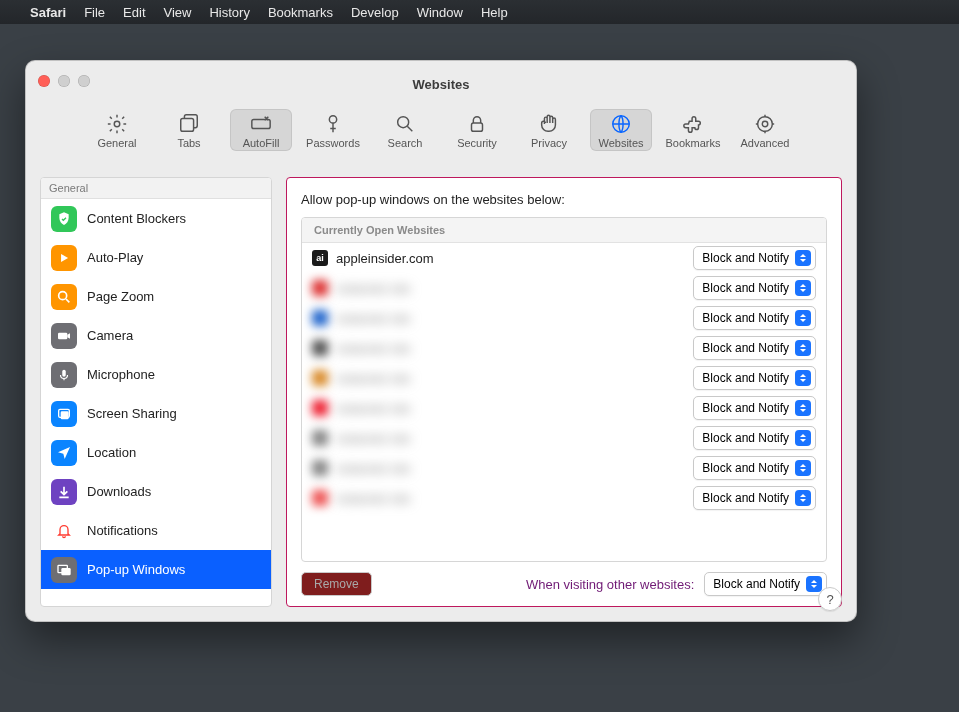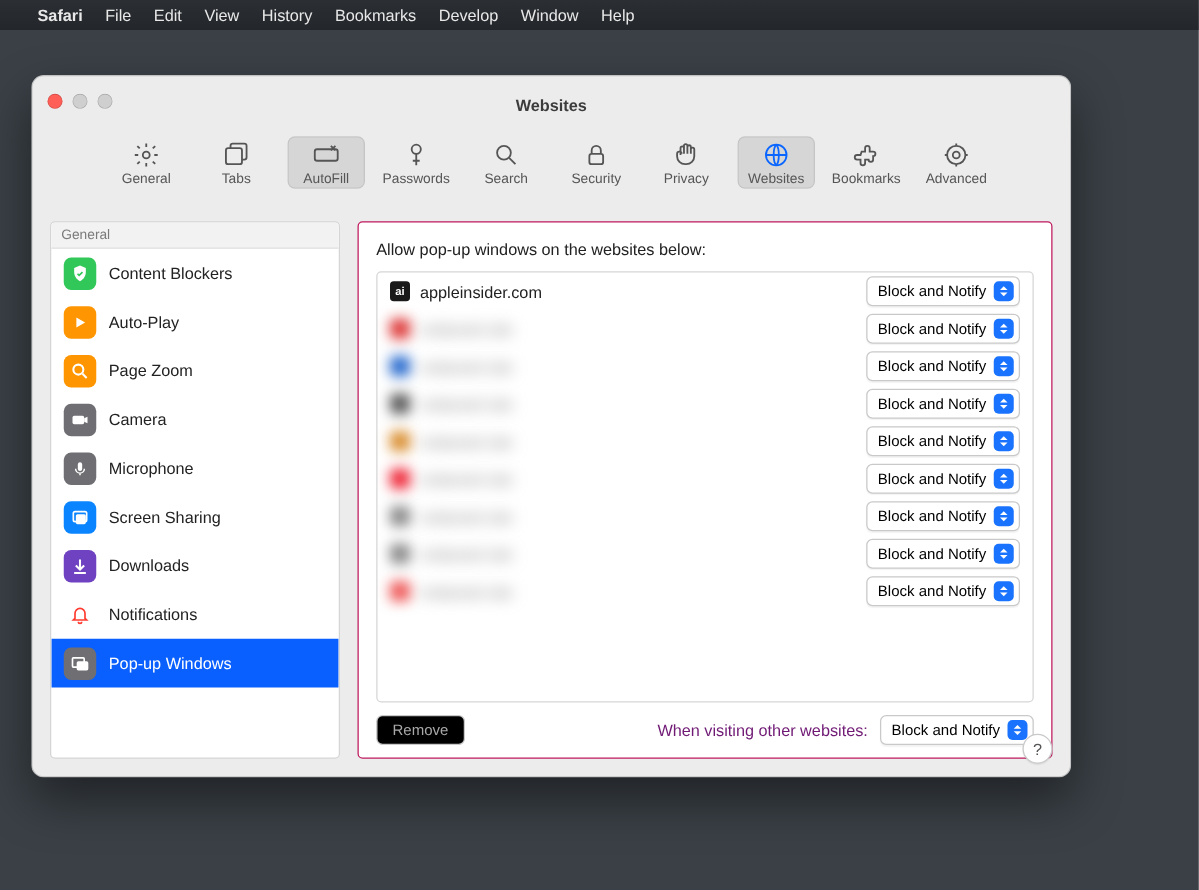--- a/index.html
+++ b/index.html
@@ -45,21 +45,21 @@
   .row{display:flex;align-items:center;height:30px;padding:0 10px;font-size:13px;gap:8px;}
   .favicon{width:16px;height:16px;border-radius:3px;background:#222;color:#fff;font-size:9px;font-weight:700;display:flex;align-items:center;justify-content:center;flex:none;}
   .site-name{flex:1;color:#222;}
   .blurred .site-name{filter:blur(6px);color:#888;}
   .blurred .favicon{filter:blur(5px);}
   .popup{background:#fff;border:1px solid #c9c9c9;border-radius:5px;height:22px;display:flex;align-items:center;padding:0 4px 0 8px;font-size:12px;gap:6px;box-shadow:0 1px 1px rgba(0,0,0,.05);}
   .popup .chev{width:16px;height:16px;background:#1a73ff;border-radius:4px;display:flex;flex-direction:column;align-items:center;justify-content:center;gap:0px;}
   .popup .chev::before{content:"";border:3px solid transparent;border-bottom-color:#fff;transform:translateY(-1px);}
   .popup .chev::after{content:"";border:3px solid transparent;border-top-color:#fff;transform:translateY(1px);}
   .footer{display:flex;align-items:center;gap:10px;padding-top:10px;}
-  .btn{background:#000000;border:1px solid #c9c9c9;border-radius:5px;height:22px;padding:0 12px;font-size:12px;color:#a8a8a8;display:flex;align-items:center;}
+  .btn{background:#7f1d1d;border:1px solid #c9c9c9;border-radius:5px;height:22px;padding:0 12px;font-size:12px;color:#a8a8a8;display:flex;align-items:center;}
   .footer .spacer{flex:1;}
   .footer .lbl{font-size:13px;color:#701a75;text-align:right;}
   .helpbtn{position:absolute;right:14px;bottom:10px;width:22px;height:22px;border-radius:50%;border:1px solid #c9c9c9;background:#fff;display:flex;align-items:center;justify-content:center;font-size:13px;color:#555;box-shadow:0 1px 1px rgba(0,0,0,.08);}
 </style>
 </head>
 <body>
 
 <div class="menubar">
   <span class="apple"></span>
   <span class="app item">Safari</span>
@@ -207,20 +207,28 @@
           <div class="side-item">
             <div class="side-icon" style="background: rgb(10, 132, 255);">
               <svg viewBox="0 0 24 24" width="16" height="16" fill="none" stroke="#fff" stroke-width="2">
                 <rect x="4" y="5" width="16" height="12" rx="2"></rect>
                 <rect x="8" y="9" width="10" height="10" rx="1" fill="#fff"></rect>
               </svg>
             </div>
             <span>Screen Sharing</span>
           </div>
           <div class="side-item">
+            <div class="side-icon" style="background: rgb(10, 132, 255);">
+              <svg viewBox="0 0 24 24" width="16" height="16" fill="#fff">
+                <path d="M3 11l18-8-8 18-2-8z"></path>
+              </svg>
+            </div>
+            <span>Location</span>
+          </div>
+          <div class="side-item">
             <div class="side-icon" style="background: rgb(110, 66, 193);">
               <svg viewBox="0 0 24 24" width="16" height="16" fill="none" stroke="#fff" stroke-width="2.5">
                 <path d="M12 4v12M7 11l5 5 5-5M5 20h14"></path>
               </svg>
             </div>
             <span>Downloads</span>
           </div>
           <div class="side-item">
             <div class="side-icon" style="background: rgb(255, 255, 255); color: rgb(255, 59, 48);">
               <svg viewBox="0 0 24 24" width="16" height="16" fill="none" stroke="currentColor" stroke-width="2">
@@ -238,20 +246,21 @@
               </svg>
             </div>
             <span>Pop-up Windows</span>
           </div>
         </div>
     </div>
 
     <div class="mainpane">
       <div class="main-heading">Allow pop-up windows on the websites below:</div>
       <div class="site-table">
+        <div class="table-head">Currently Open Websites</div>
         <div class="table-body" id="table-body">
             <div class="row">
               <div class="favicon" style="background: rgb(26, 26, 26);">ai</div>
               <div class="site-name">appleinsider.com</div>
               <div class="popup">
                 <span>Block and Notify</span>
                 <span class="chev"></span>
               </div>
             </div>
             <div class="row blurred">

